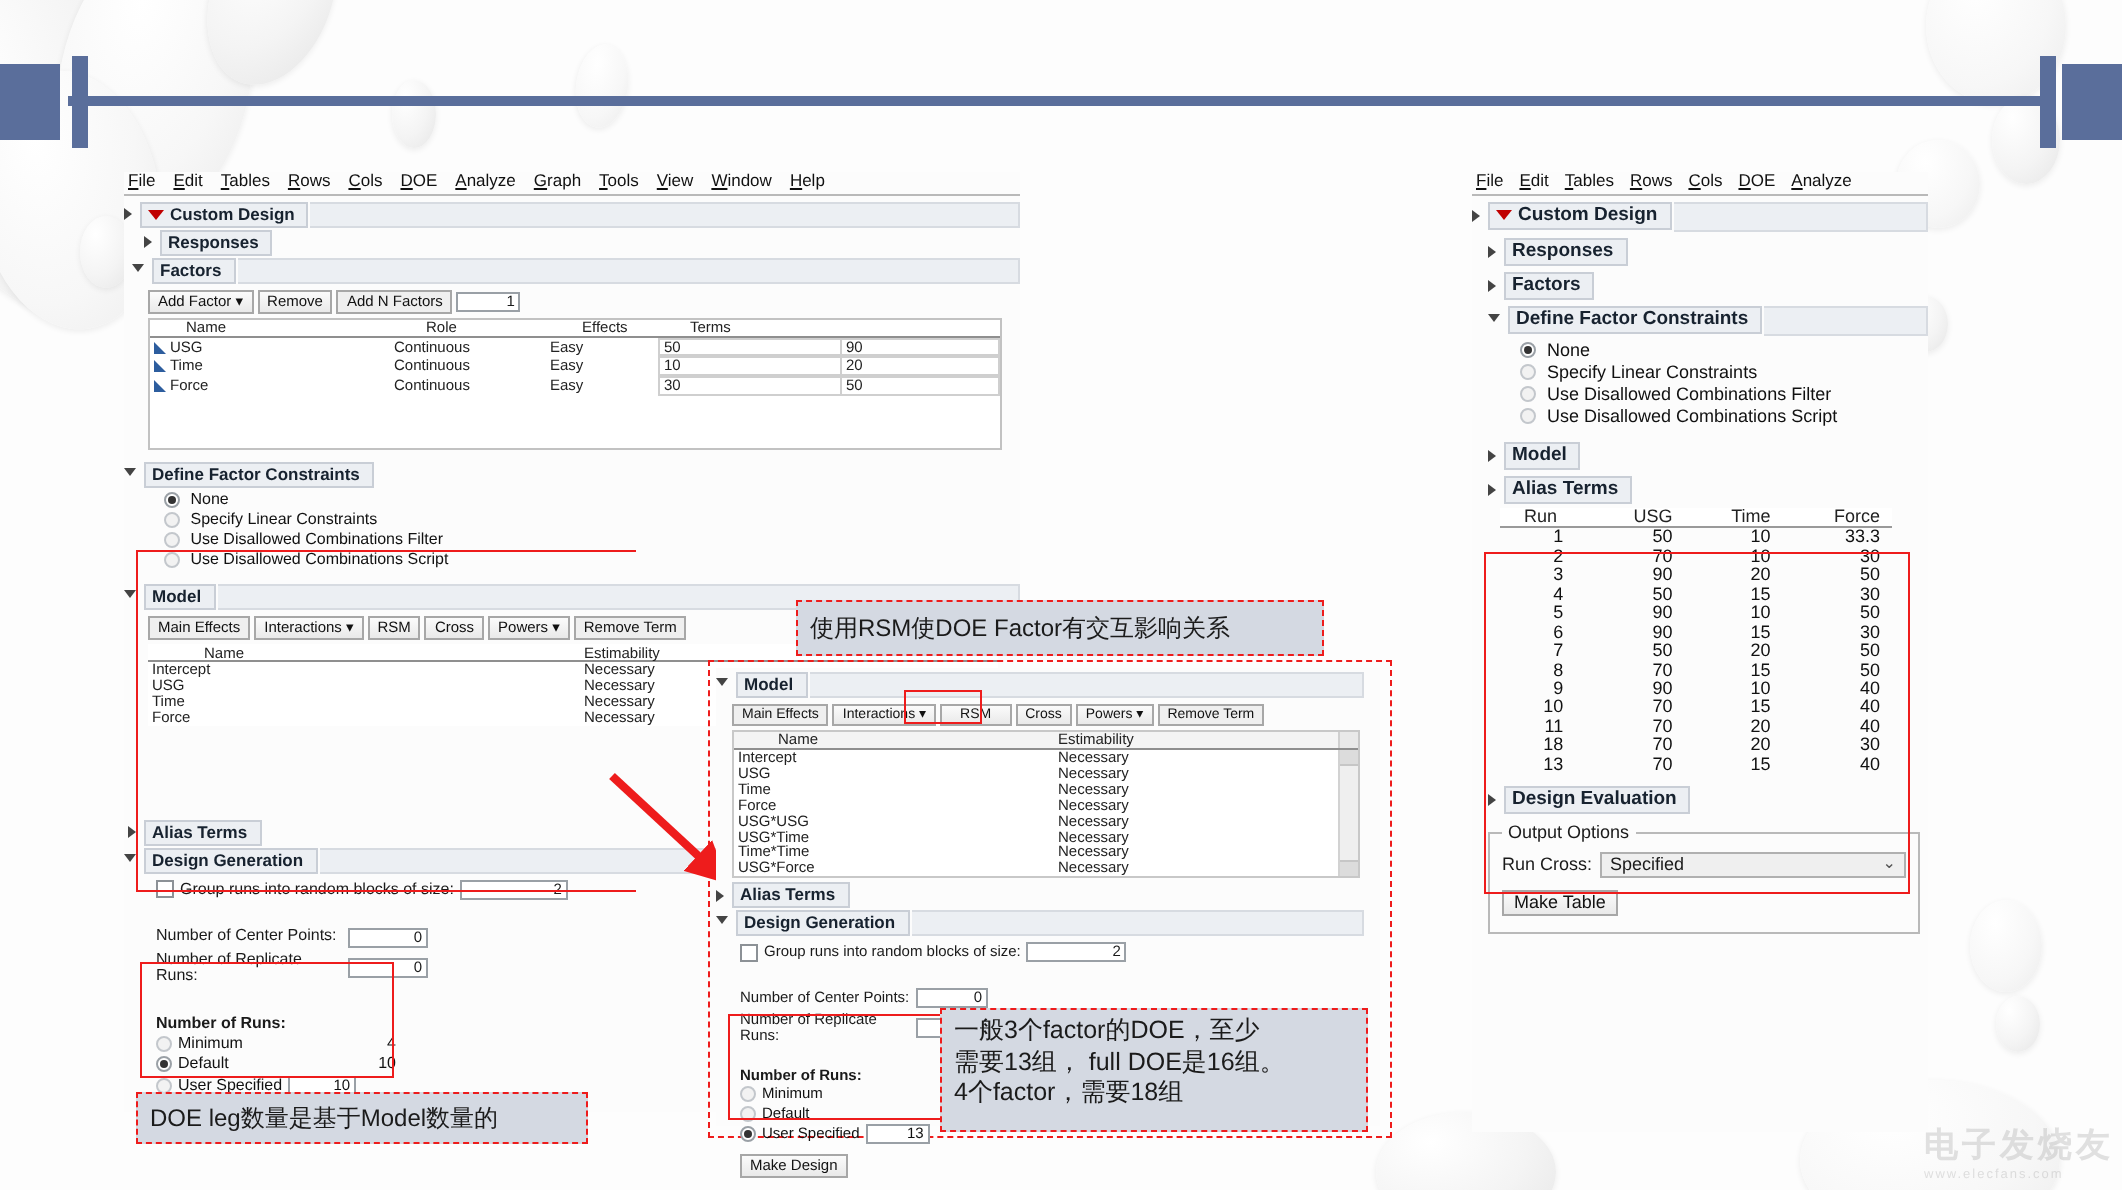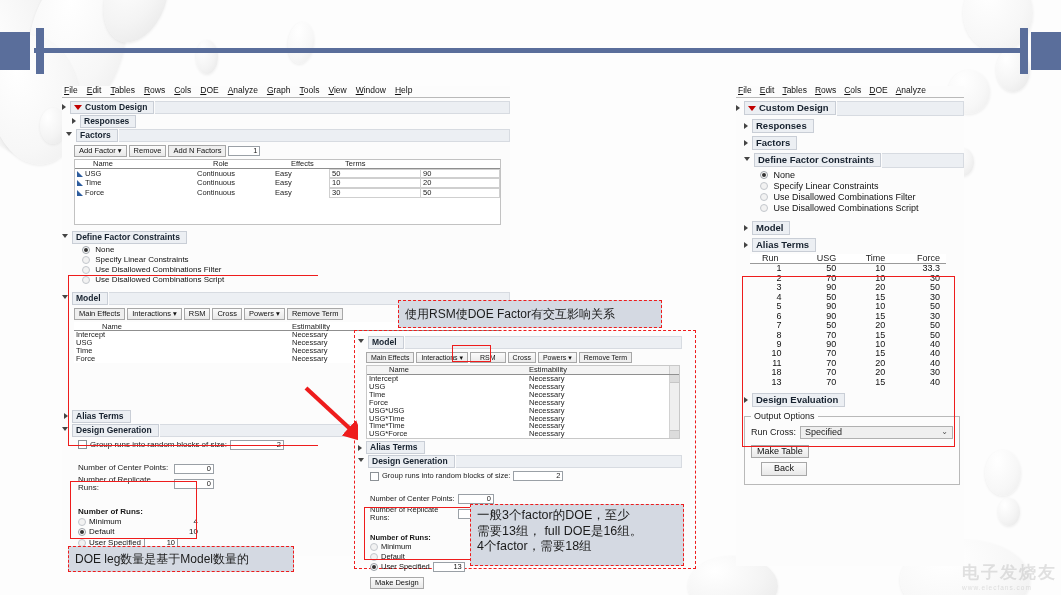--- a/index.html
+++ b/index.html
@@ -601,23 +601,20 @@
       <span style="font-size:9px;">Run Cross:</span>
       <span style="flex:1;background:#efefef;border:1px solid #b0b0b0;font-size:9px;
                    padding:1px 4px;display:flex;align-items:center;justify-content:space-between;">
         <span>Specified</span>
         <span style="font-size:8px;color:#555;">⌄</span>
       </span>
     </div>
     <div style="margin-top:6px;">
       <span class="btn" style="font-size:9px;padding:1px 5px;">Make Table</span>
     </div>
-    <div style="margin-top:4px;margin-left:10px;">
-      <span class="btn" style="font-size:9px;padding:1px 12px;">Back</span>
-    </div>
   </fieldset>
 </div>
 
 <div class="redbox" style="left:742px;top:276px;width:211px;height:169px;"></div>
 
 <div class="wm">
   <span>电子发烧友</span>
   <small>www.elecfans.com</small>
 </div>
 

